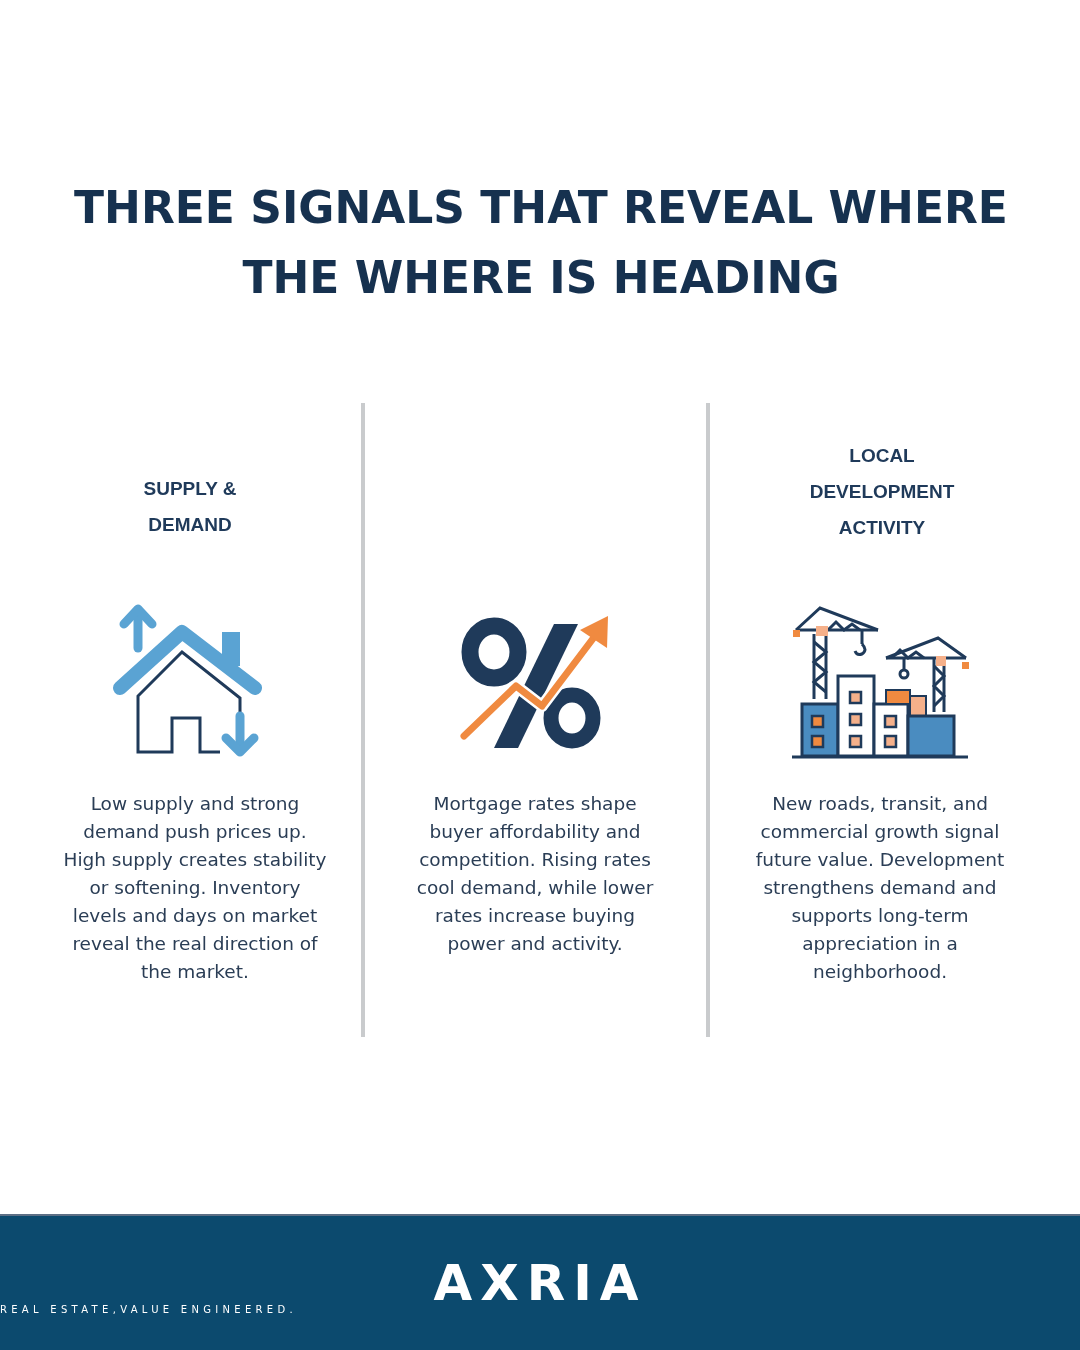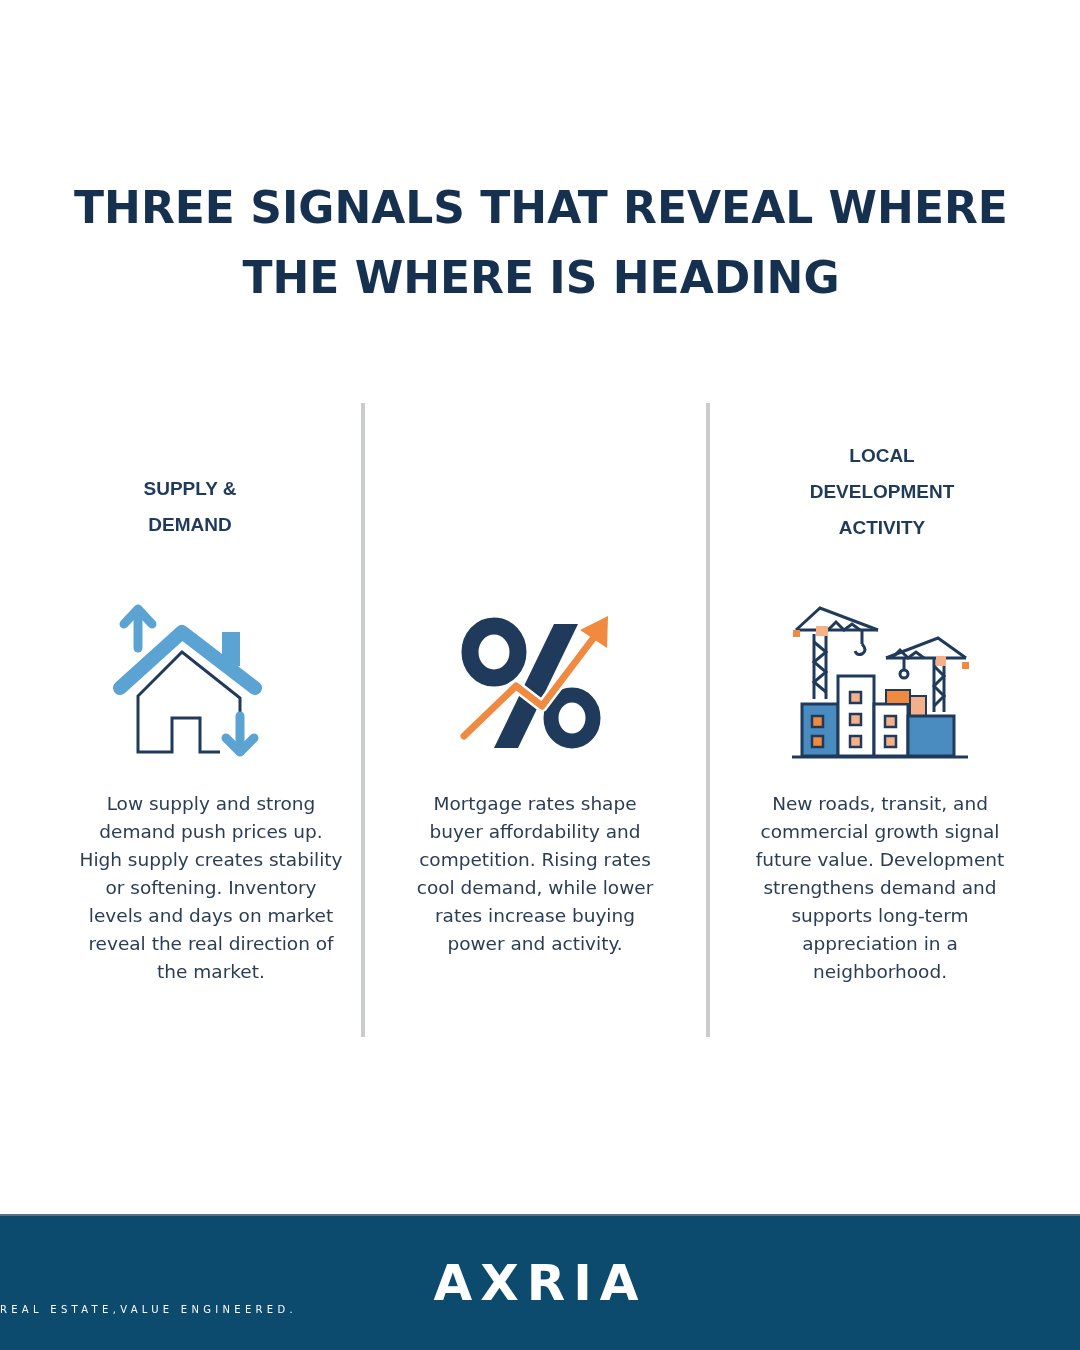--- a/index.html
+++ b/index.html
@@ -43,21 +43,21 @@
       <rect x="112" y="32" width="18" height="34" fill="#5aa3d3"></rect>
 
       <polyline points="130,120 130,98 72,52 28,96 28,152 62,152 62,118 90,118 90,152 110,152" stroke="#1f3a5a" stroke-width="3" fill="none" stroke-linejoin="miter"></polyline>
 
       <g stroke="#5aa3d3" stroke-width="9" stroke-linecap="round" stroke-linejoin="round" fill="none">
         <line x1="130" y1="116" x2="130" y2="150"></line>
         <polyline points="116,138 130,152 144,138"></polyline>
       </g>
     </svg>
   </div>
-  <div class="col-body" style="left:56px; width:270px;">Low supply and strong demand push prices up. High supply creates stability or softening. Inventory levels and days on market reveal the real direction of the market.</div>
+  <div class="col-body" style="left:40px; width:270px;">Low supply and strong demand push prices up. High supply creates stability or softening. Inventory levels and days on market reveal the real direction of the market.</div>
 </div>
 
 <div class="col" style="left:370px;">
   <div class="col-head" style="top:471px;">
   </div>
   <div class="col-icon" style="top:608px; left:168px;">
     <svg width="160" height="150" viewBox="0 0 160 150">
 
       <ellipse cx="36" cy="44" rx="24" ry="26" fill="none" stroke="#1f3a5a" stroke-width="17"></ellipse>
 

